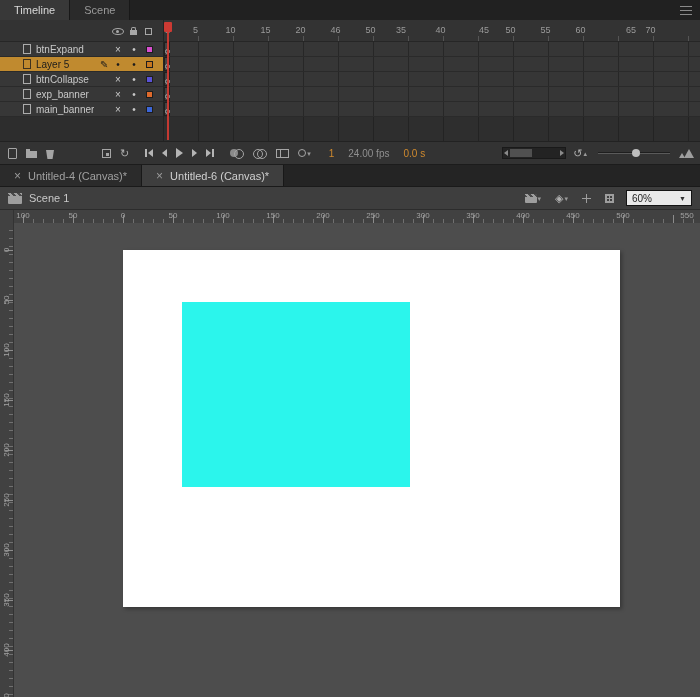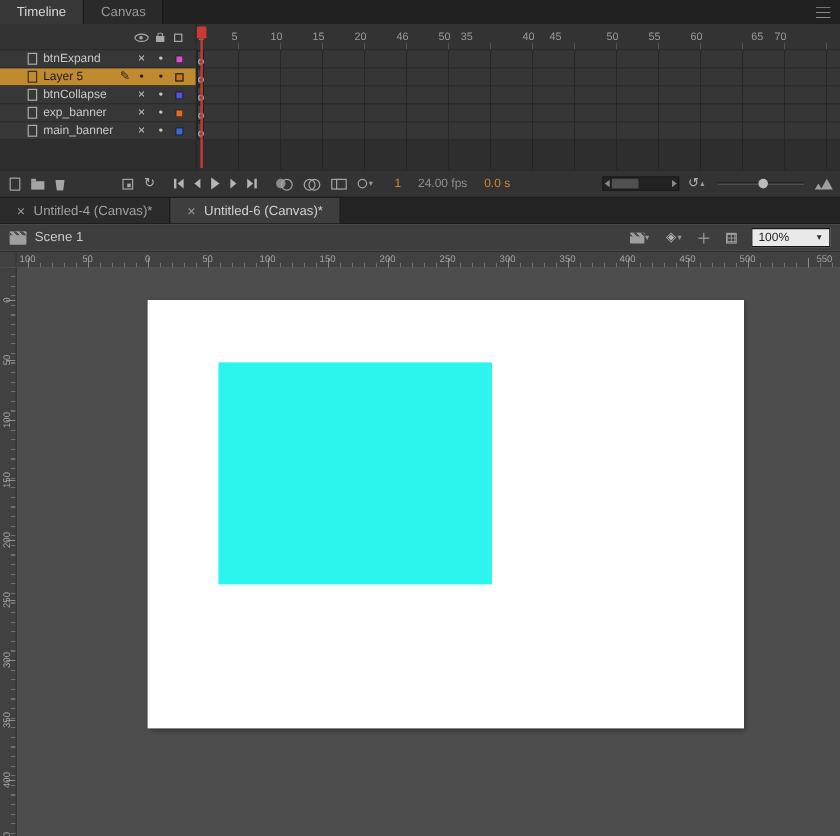--- a/index.html
+++ b/index.html
@@ -150,43 +150,43 @@
 </head>
 <body>
 
 <div class="app">
 
   <div class="panel-tabbar">
     <div class="ptab active">
       <span>Timeline</span>
     </div>
     <div class="ptab">
-      <span>Canvas</span>
+      <span>Scene</span>
     </div>
     <span class="panel-menu"></span>
   </div>
 
   <div class="tl-body">
     <div class="tl-header">
       <div class="tl-header-left">
         <span class="icon-eye"></span>
         <span class="icon-lock"></span>
         <span class="icon-outline-square"></span>
       </div>
       <div class="tl-header-frames">
         <span class="fnum" style="left:3.5px">1</span>
         <span class="fnum" style="left:31.5px">5</span>
         <span class="fnum" style="left:66.5px">10</span>
         <span class="fnum" style="left:101.5px">15</span>
         <span class="fnum" style="left:136.5px">20</span>
         <span class="fnum" style="left:171.5px">46</span>
         <span class="fnum" style="left:206.5px">50</span>
-        <span class="fnum" style="left:225px">35</span>
+        <span class="fnum" style="left:237px">35</span>
         <span class="fnum" style="left:276.5px">40</span>
-        <span class="fnum" style="left:299px">45</span>
+        <span class="fnum" style="left:320px">45</span>
         <span class="fnum" style="left:346.5px">50</span>
         <span class="fnum" style="left:381.5px">55</span>
         <span class="fnum" style="left:416.5px">60</span>
         <span class="fnum" style="left:467px">65</span>
         <span class="fnum" style="left:486.5px">70</span>
       </div>
     </div>
 
     <div class="tl-main">
       <div class="tl-names">
@@ -356,21 +356,21 @@
           <span class="glyph">◈</span>
           <span class="mini">▾</span>
         </button>
       <button class="tb">
           <span class="i-crosshair"></span>
         </button>
       <button class="tb">
           <span class="i-grid"></span>
         </button>
       <div class="zoom-box">
-        <span>100%</span>
+        <span>60%</span>
         <span class="zoom-arrow">▼</span>
       </div>
     </div>
   </div>
 
   <div class="ruler-strip">
     <div class="ruler-corner"></div>
     <div class="ruler-h">
       <span class="hlab" style="left:9px">100</span>
       <span class="hlab" style="left:59px">50</span>

